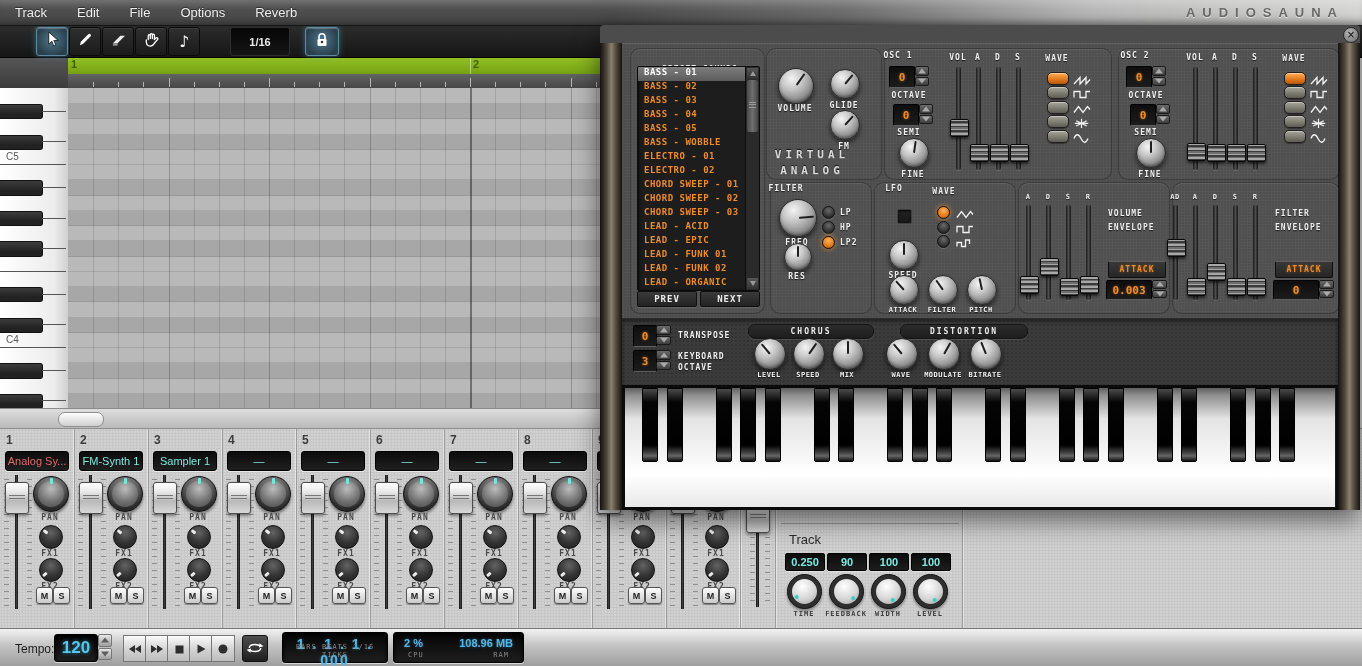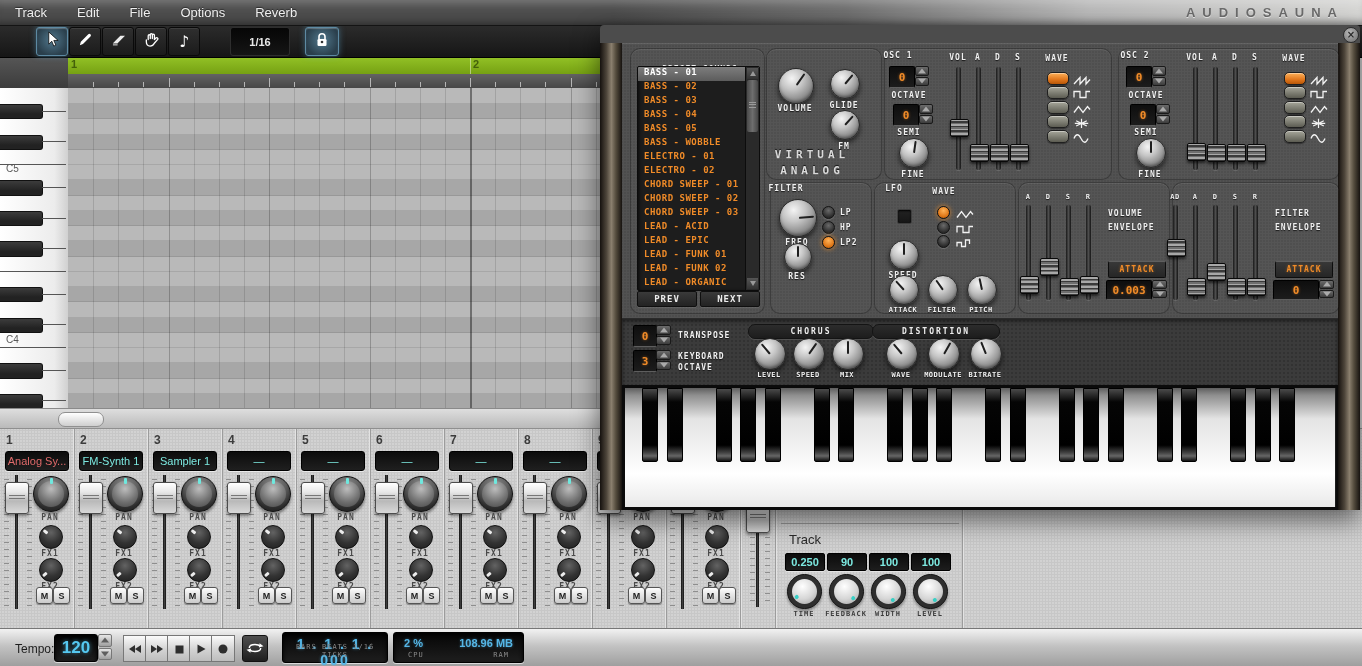--- a/index.html
+++ b/index.html
@@ -258,21 +258,21 @@
       <div class="wline" style="left: 0px; width: 66px; top: 182.857px;"></div>
       <div class="bkey" style="top: 199.095px; height: 13.2381px;"></div>
       <div class="wline" style="left: 42px; width: 24px; top: 205.714px;"></div>
       <div class="bkey" style="top: 229.571px; height: 13.2381px;"></div>
       <div class="wline" style="left: 42px; width: 24px; top: 236.19px;"></div>
       <div class="wline" style="left: 0px; width: 66px; top: 259.048px;"></div>
       <div class="bkey" style="top: 275.286px; height: 13.2381px;"></div>
       <div class="wline" style="left: 42px; width: 24px; top: 281.905px;"></div>
       <div class="bkey" style="top: 305.762px; height: 13.2381px;"></div>
       <div class="wline" style="left: 42px; width: 24px; top: 312.381px;"></div>
-      <div class="klabel" style="top: 62.9524px; margin-top: 12px;">C5</div>
+      <div class="klabel" style="top: 62.9524px;">C5</div>
       <div class="klabel" style="top: 245.81px;">C4</div>
     </div>
   <div class="a" id="pr-grid">
       <div class="grow" style="top: 0px; height: 15.2381px;"></div>
       <div class="grow dark" style="top: 15.2381px; height: 15.2381px;"></div>
       <div class="grow" style="top: 30.4762px; height: 15.2381px;"></div>
       <div class="grow dark" style="top: 45.7143px; height: 15.2381px;"></div>
       <div class="grow" style="top: 60.9524px; height: 15.2381px;"></div>
       <div class="grow" style="top: 76.1905px; height: 15.2381px;"></div>
       <div class="grow dark" style="top: 91.4286px; height: 15.2381px;"></div>
@@ -938,21 +938,21 @@
         </div>
         <div class="slbl sm" style="left: 169px; top: 346px;">LEVEL</div>
         <div class="knob" style="position: absolute; left: 193px; top: 313px; width: 30px; height: 30px;">
           <div class="rotw" style="transform: rotate(35deg);"></div>
         </div>
         <div class="slbl sm" style="left: 208px; top: 346px;">SPEED</div>
         <div class="knob" style="position: absolute; left: 232px; top: 313px; width: 30px; height: 30px;">
           <div class="rotw" style="transform: rotate(0deg);"></div>
         </div>
         <div class="slbl sm" style="left: 247px; top: 346px;">MIX</div>
-        <div class="hdr-pill" style="position: absolute; left: 272px; top: 299px; width: 126px; height: 13px;">DISTORTION</div>
+        <div class="hdr-pill" style="position: absolute; left: 300px; top: 299px; width: 126px; height: 13px;">DISTORTION</div>
         <div class="knob" style="position: absolute; left: 286px; top: 313px; width: 30px; height: 30px;">
           <div class="rotw" style="transform: rotate(-40deg);"></div>
         </div>
         <div class="slbl sm" style="left: 301px; top: 346px;">WAVE</div>
         <div class="knob" style="position: absolute; left: 328px; top: 313px; width: 30px; height: 30px;">
           <div class="rotw" style="transform: rotate(30deg);"></div>
         </div>
         <div class="slbl sm" style="left: 343px; top: 346px;">MODULATE</div>
         <div class="knob" style="position: absolute; left: 370px; top: 313px; width: 30px; height: 30px;">
           <div class="rotw" style="transform: rotate(-22deg);"></div>

